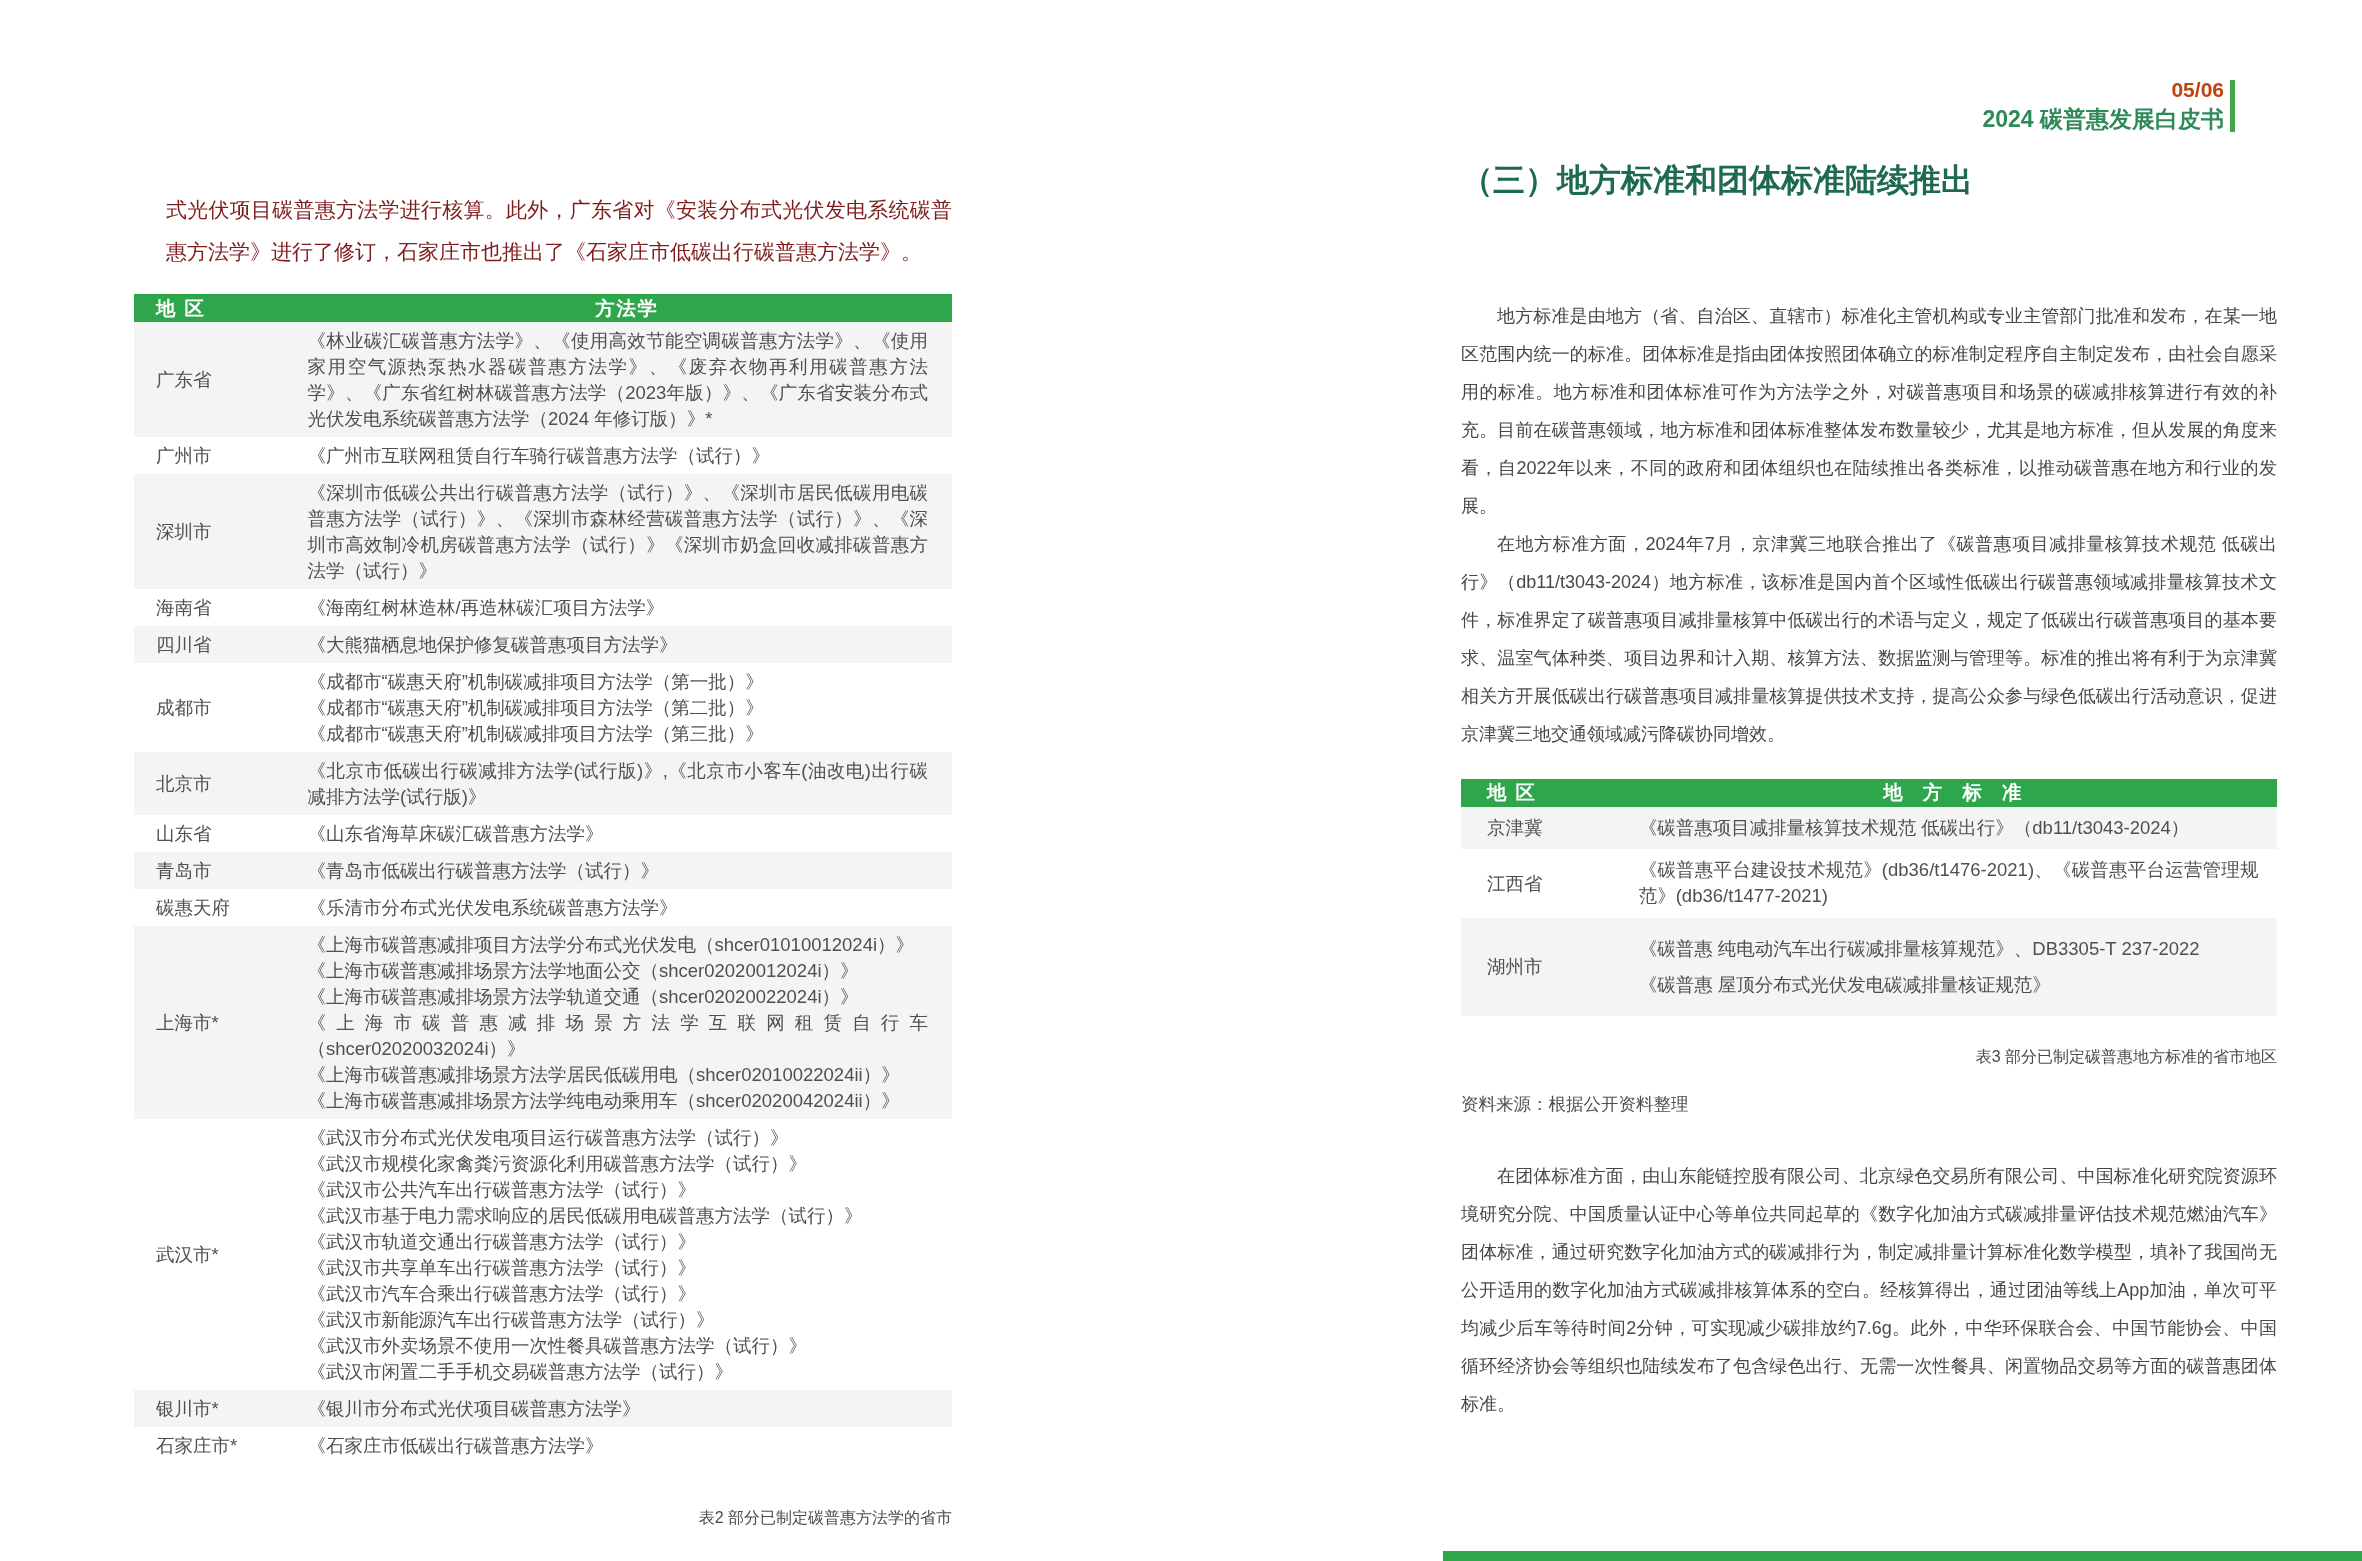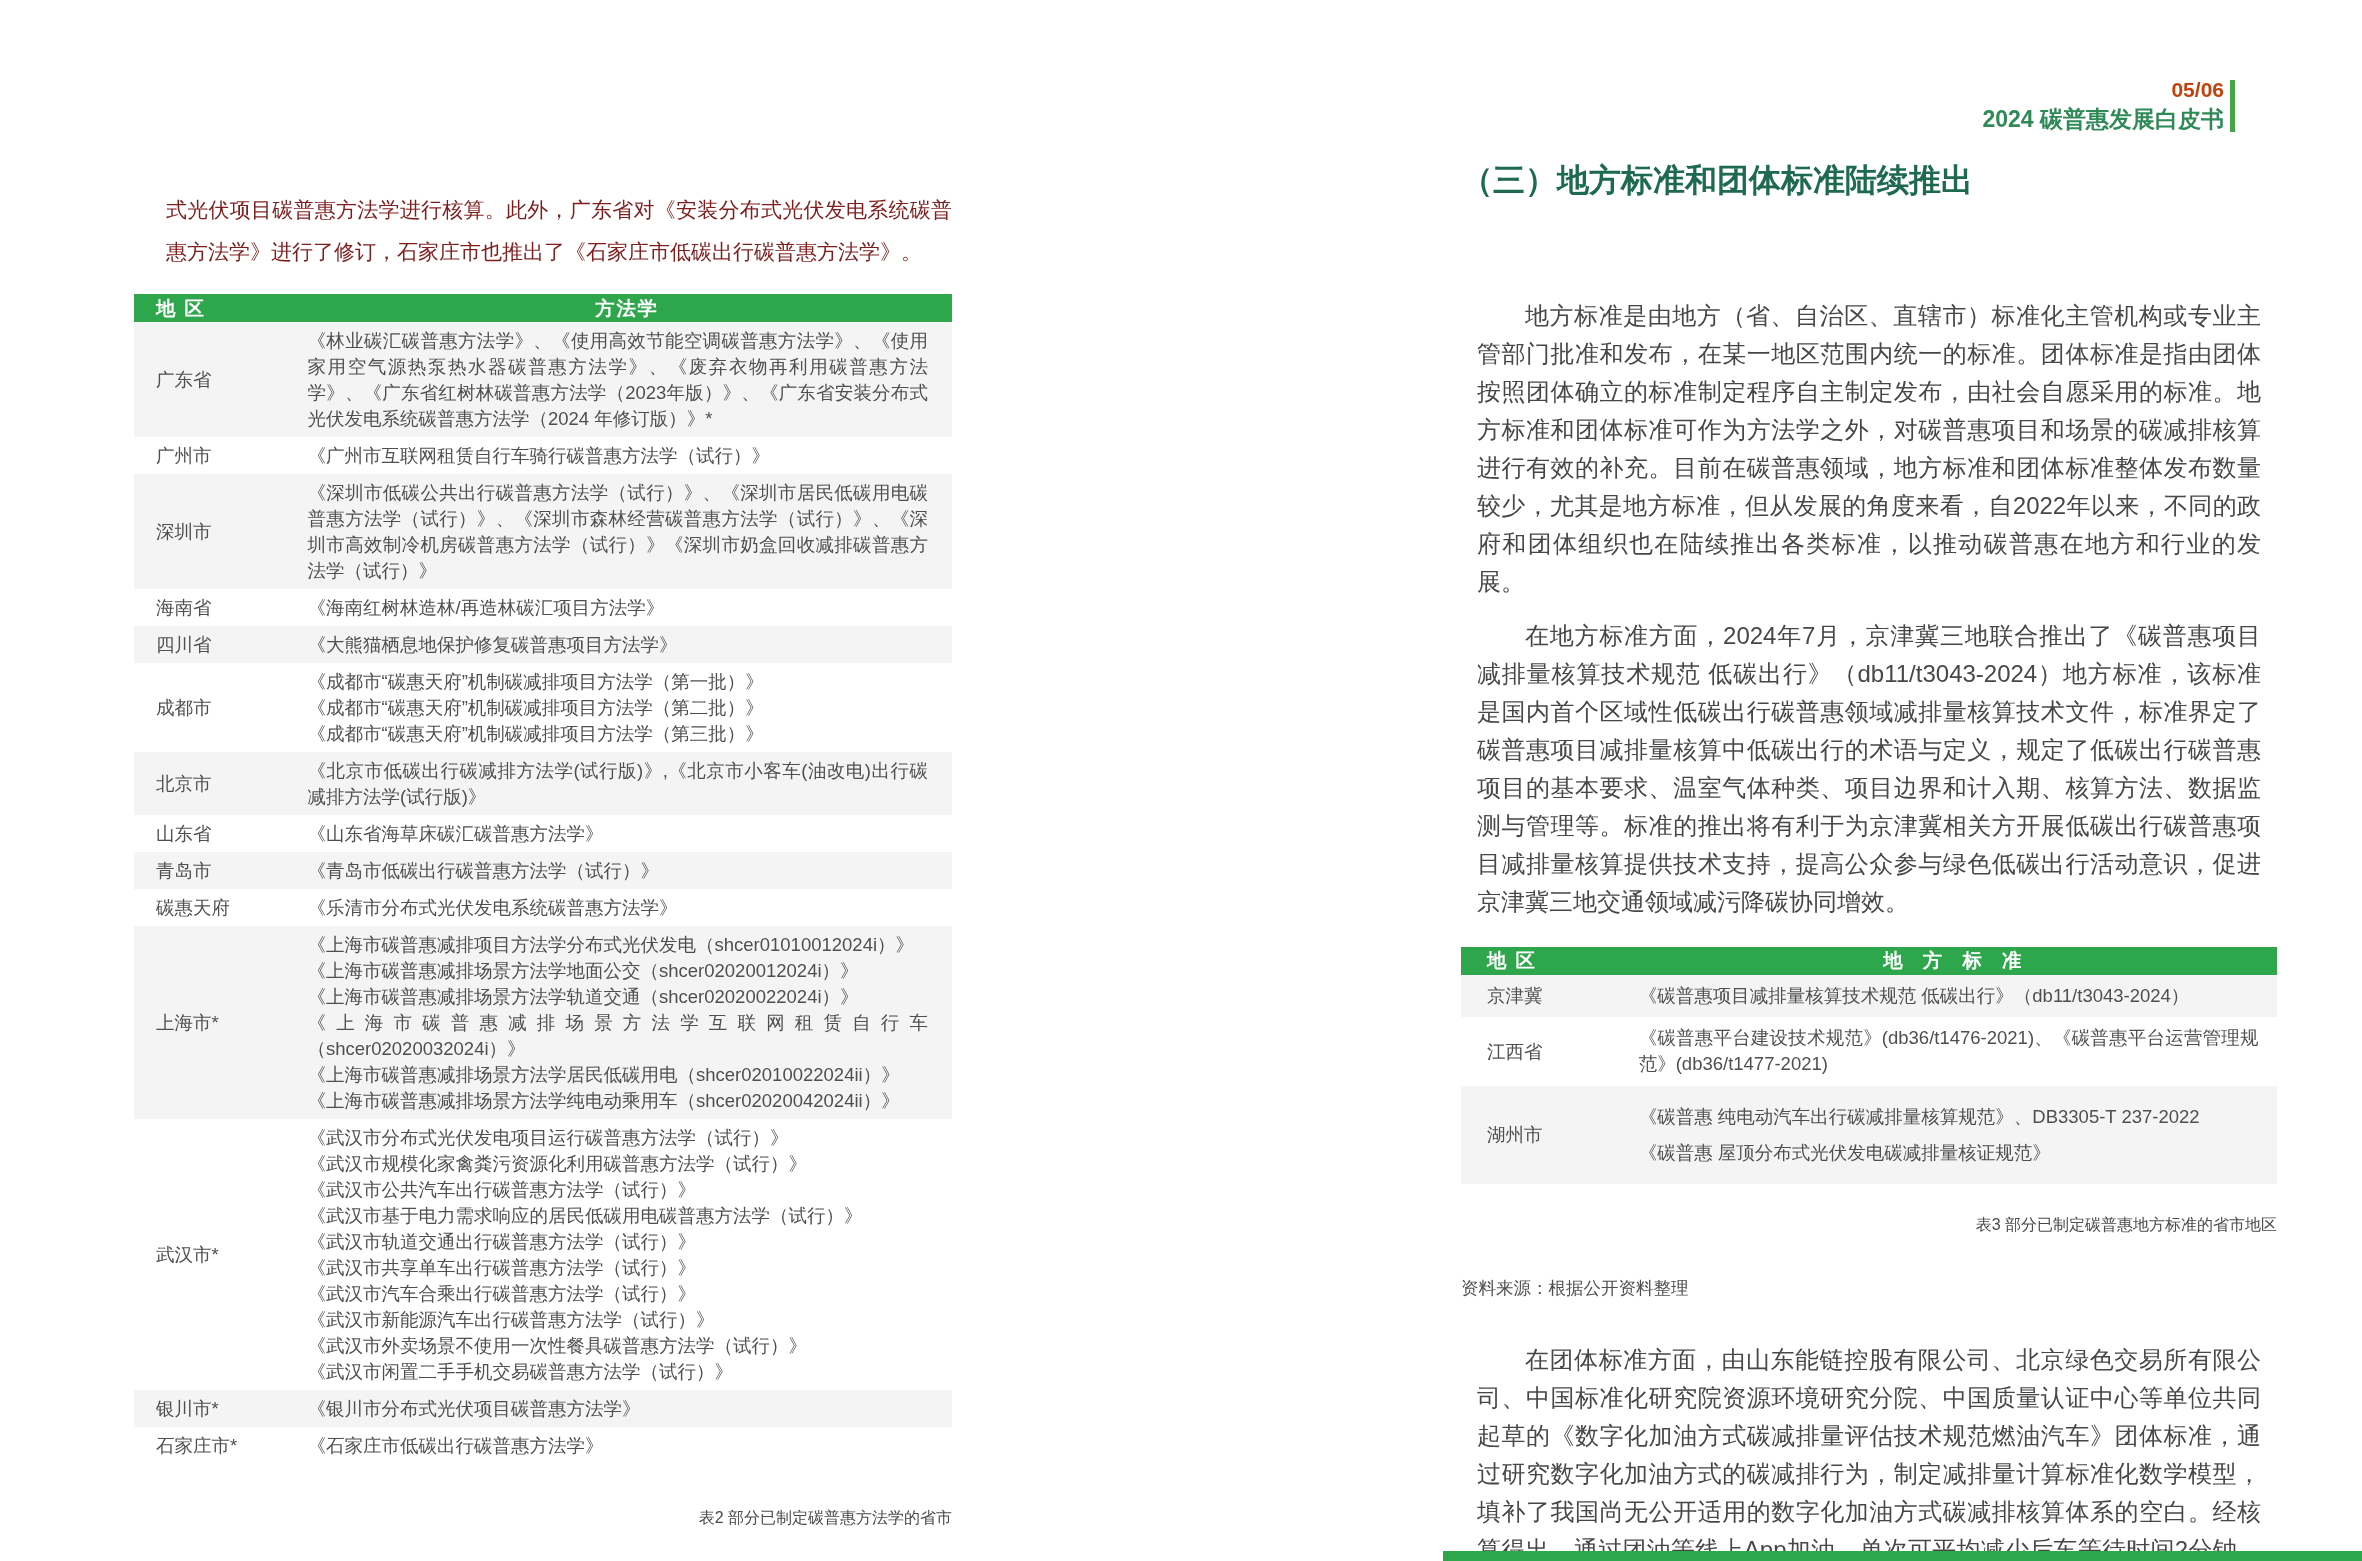--- a/index.html
+++ b/index.html
@@ -24,31 +24,31 @@
   .cell-methods div{line-height:26px;text-align:justify;}
   .caption{margin-top:44px;text-align:right;font-size:16px;color:#4a4a4a;}
   .source{margin-top:28px;font-size:17.5px;color:#4f4f4f;}
   
   .right-page{position:absolute;left:1461px;top:78px;width:816px;}
   .page-header{position:relative;height:54px;}
   .ph-num{position:absolute;right:53px;top:0;font-size:21px;font-weight:bold;color:#c2410c;}
   .ph-title{position:absolute;right:53px;top:26px;font-size:23px;font-weight:bold;color:#2f8a57;}
   .ph-bar{position:absolute;right:42px;top:1.8px;width:4.6px;height:52px;background:#45a648;}
   .section-heading{margin-top:29.5px;font-size:32px;font-weight:bold;color:#1d6a4f;line-height:37px;}
-  .body-p{font-size:24px;line-height:38px;text-align:justify;text-indent:2em;color:#474747;margin:16px;}
+  .body-p{font-size:18px;line-height:38px;text-align:justify;text-indent:2em;color:#474747;margin:0;}
   .right-page .body-p.first{margin-top:98px;}
   .table3{margin-top:26px;}
   .table3 .cell-methods{padding:8.3px 18.5px 8.3px 3.7px;}
   .table3 .cell-methods div{line-height:26px;}
   .table3 .cell-methods.gapped div{margin:10px 0;}
   .table3 .cell-region{width:148px;padding-left:26px;}
   .table3 .h-region{width:148px;padding-left:26px;}
   .table3 .h-main{letter-spacing:7.4px;}
   .right-page .caption{margin-top:31px;}
-  .right-page .source{margin-top:40px;}
+  .right-page .source{margin-top:24px;}
   .right-page .body-p.last{margin-top:41px;}
   .bottom-accent{position:absolute;left:1443px;right:0;top:1551px;height:11px;background:#2ea64c;}
 </style>
 </head>
 <body>
 
 <div class="left-page">
 
   <p class="intro">式光伏项目碳普惠方法学进行核算。此外，广东省对《安装分布式光伏发电系统碳普惠方法学》进行了修订，石家庄市也推出了《石家庄市低碳出行碳普惠方法学》。</p>
 

